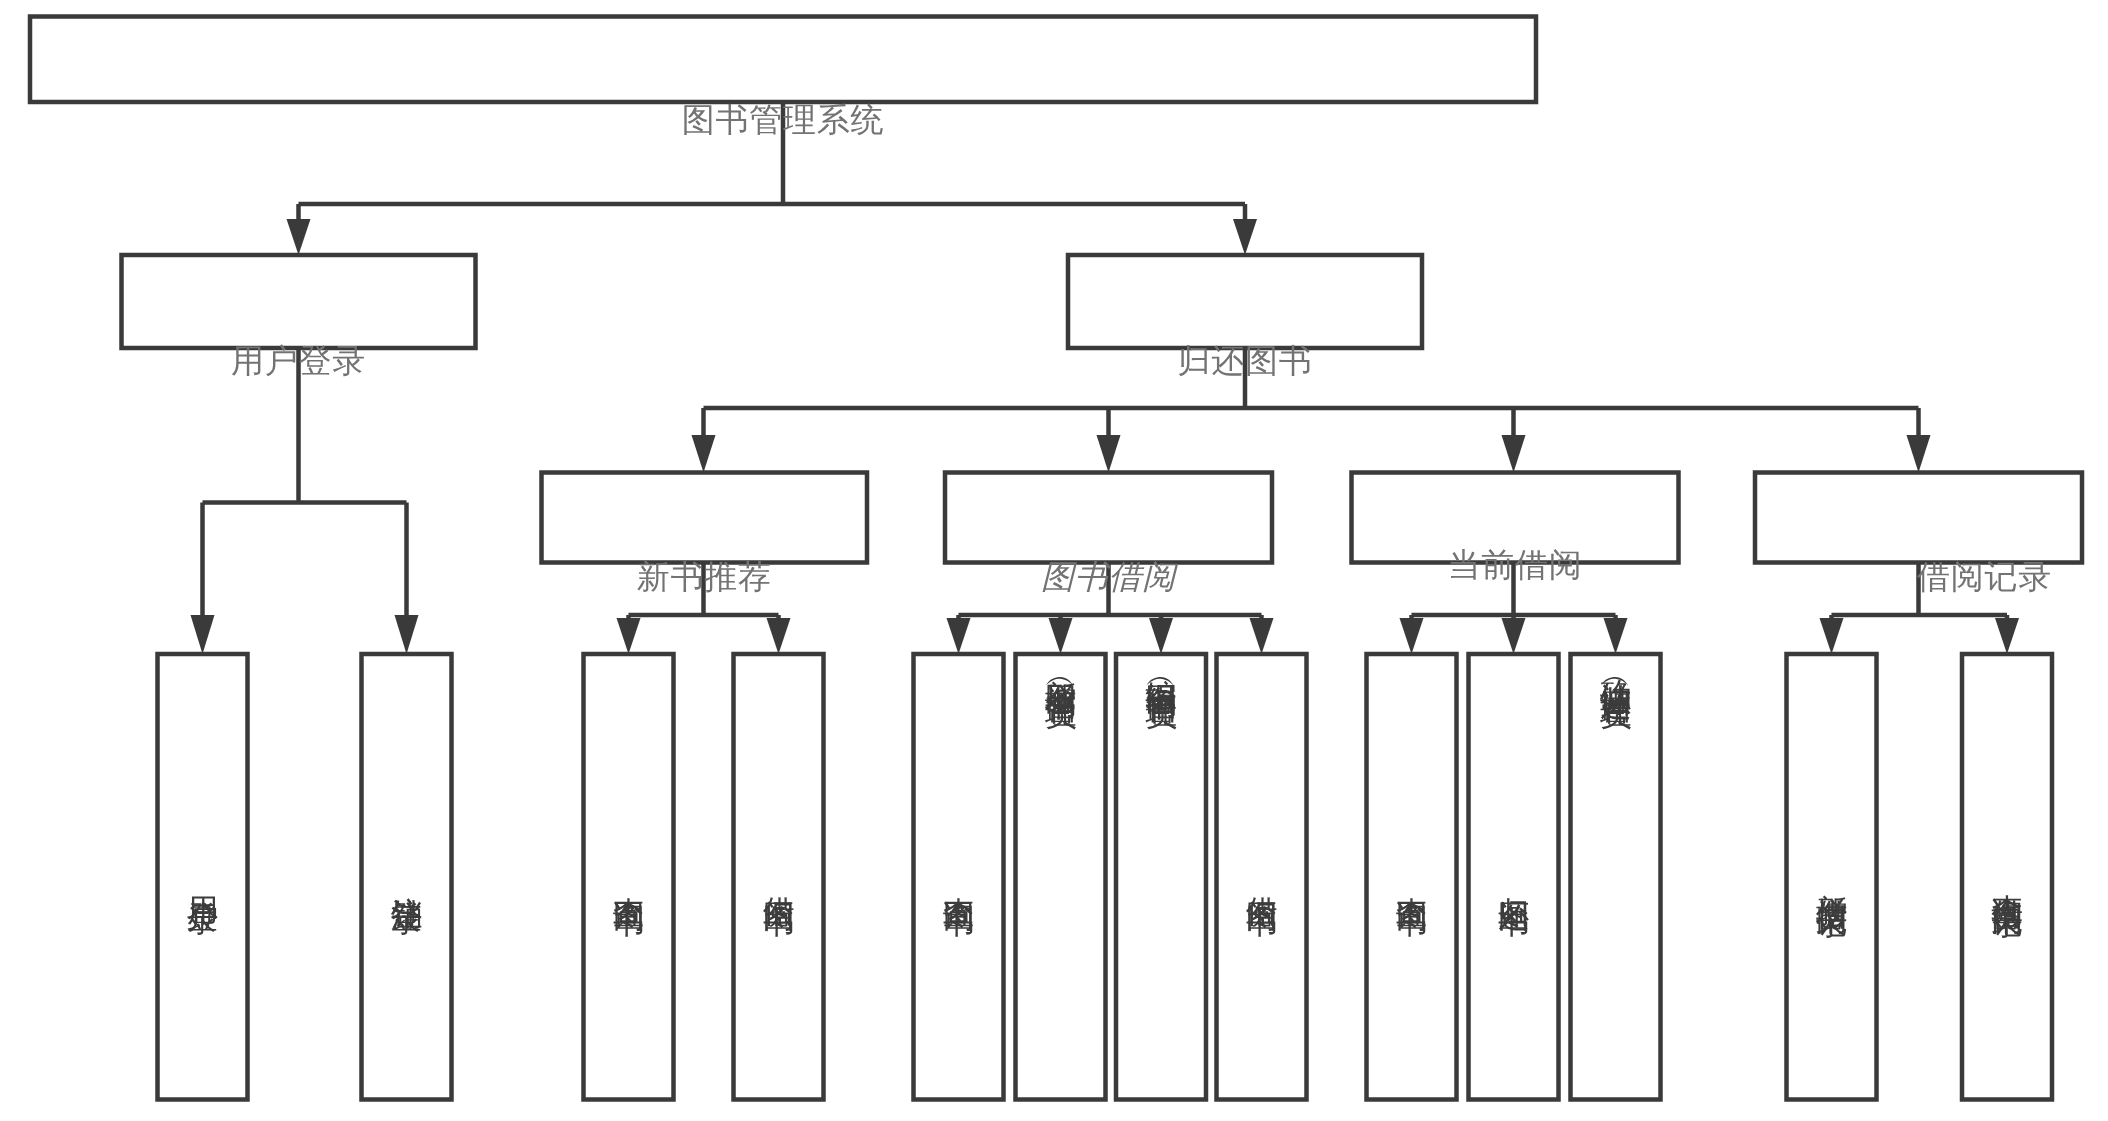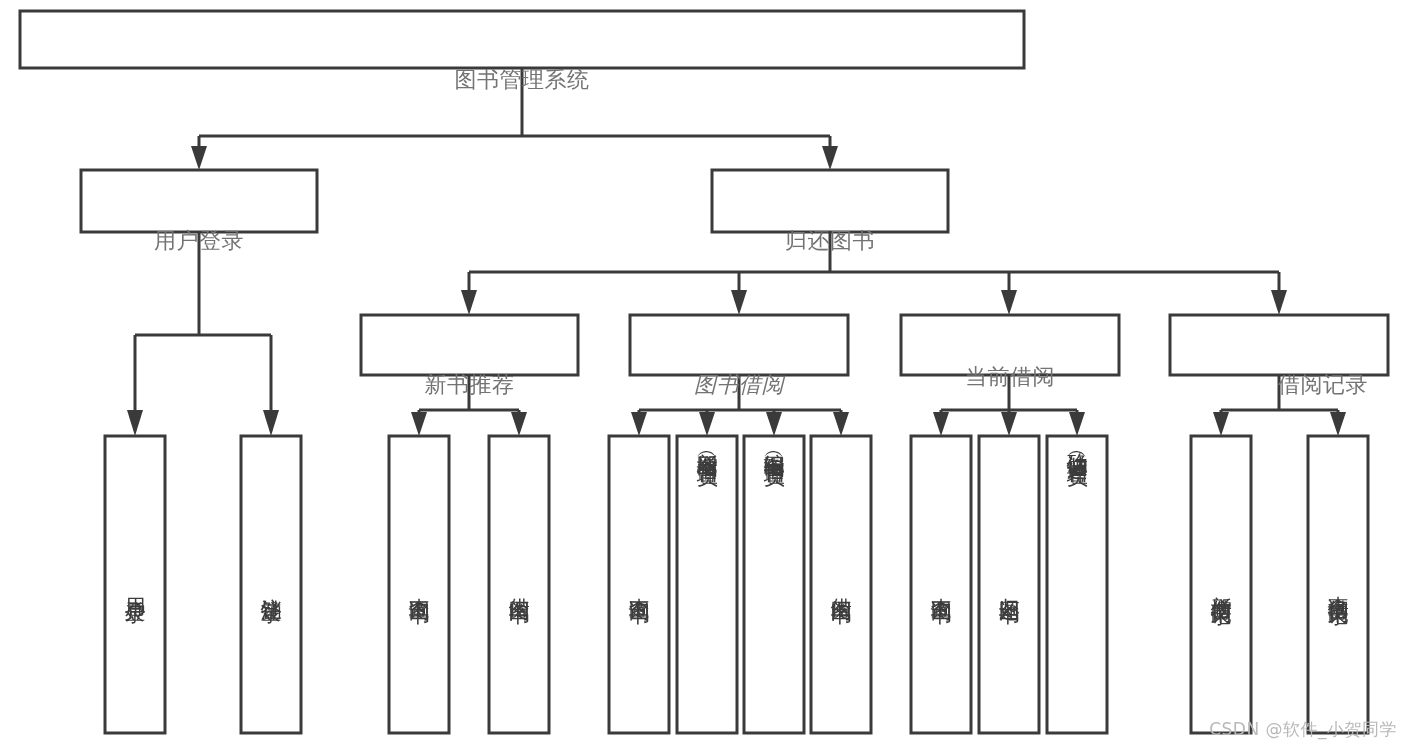--- a/index.html
+++ b/index.html
@@ -240,14 +240,13 @@
       <span>确认归还（管理员）</span>
     </div>
 
   <div class="node-label-v" style="left:1191px; top:436px; width:60px; height:297px;">
       <span>新增借阅记录</span>
     </div>
   <div class="node-label-v" style="left:1308px; top:436px; width:60px; height:297px;">
       <span>查询借阅记录</span>
     </div>
 
-  <div class="watermark">CSDN @软件_小贺同学</div>
 </div>
 
 </body></html>

